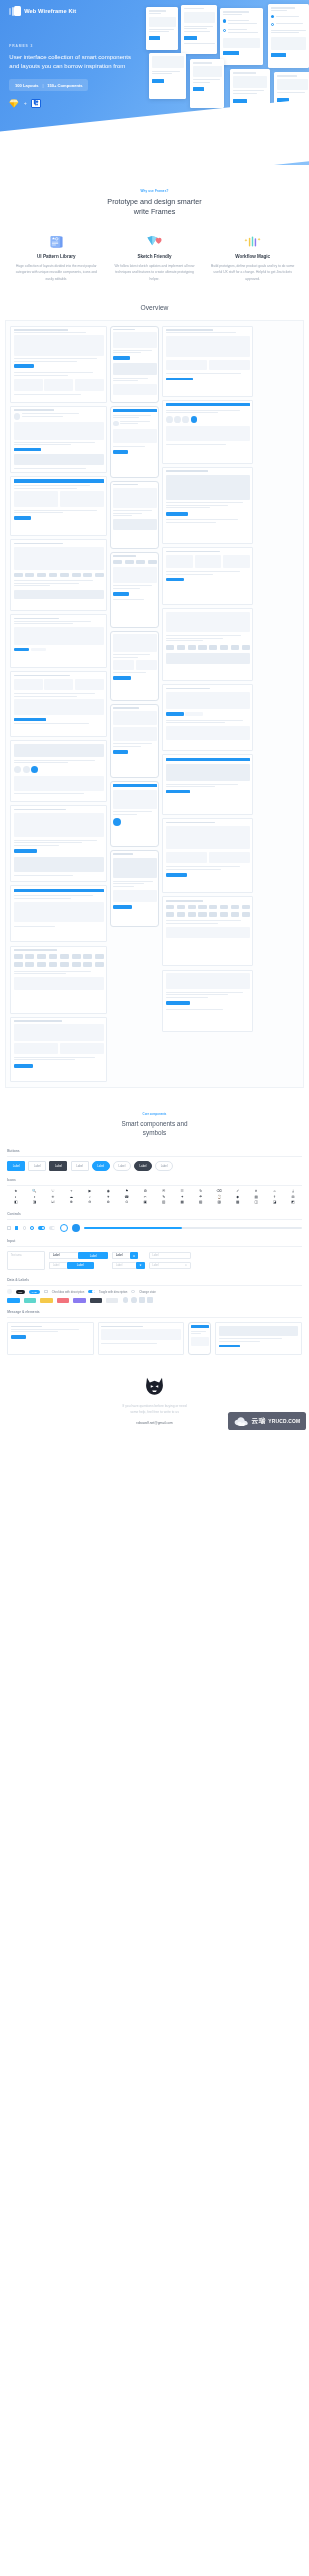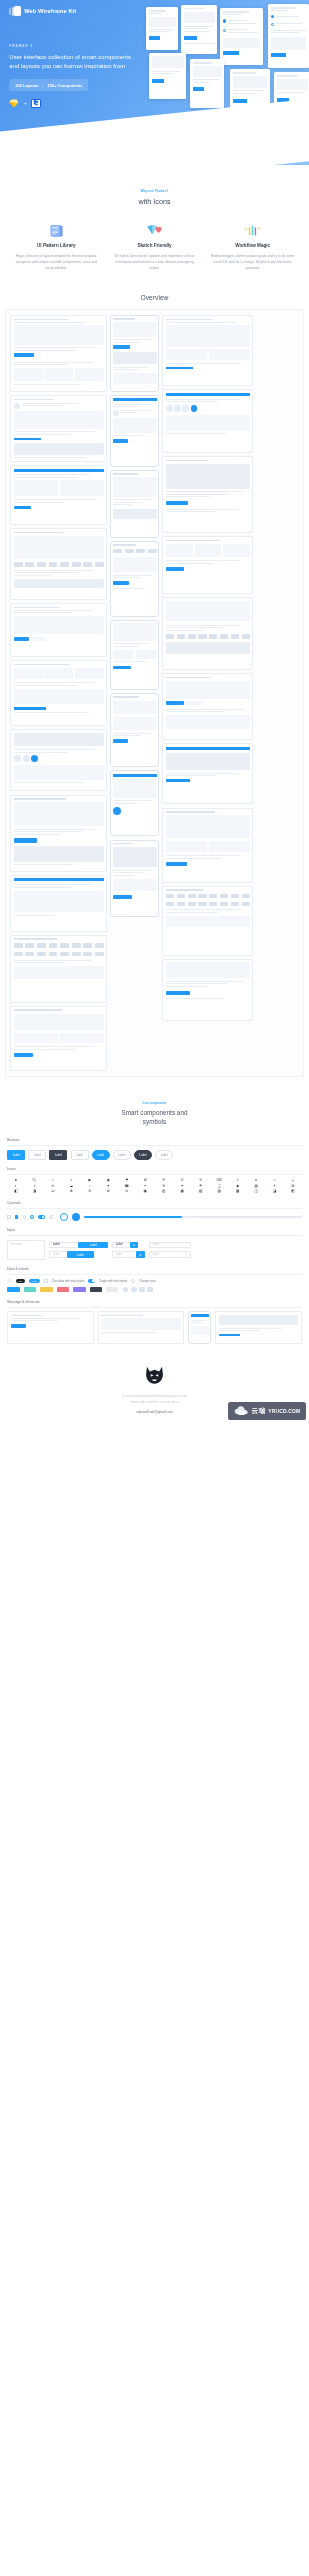--- a/index.html
+++ b/index.html
@@ -248,21 +248,22 @@
             <rect x="8" y="9" width="4" height="4" fill="#1765e0"></rect>
           </svg>
         </span>
       </div>
     </div>
   </section>
 
   <section class="why">
     <div class="why-kicker">Why use Frames?</div>
     <div class="why-title">
-      <div>with Icons</div>
+      <div>Prototype and design smarter</div>
+      <div>write Frames</div>
     </div>
 
     <div class="features">
       <div class="feature">
         <div class="feat-icon">
           <svg width="15.5" height="15.5" viewBox="0 0 32 32">
             <rect x="4" y="5" width="21" height="23" rx="2" fill="#7fa9f5"></rect>
             <rect x="7" y="5" width="21" height="23" rx="2" fill="#6f9cf3"></rect>
             <rect x="3" y="4" width="20" height="23" rx="2" fill="#8ab4f8"></rect>
             <path d="M7 9 l2.3 -2 l2.3 2 l-.9 2.8 l-1.4 -1.6 l-1.4 1.6 Z" fill="#fff"></path>

